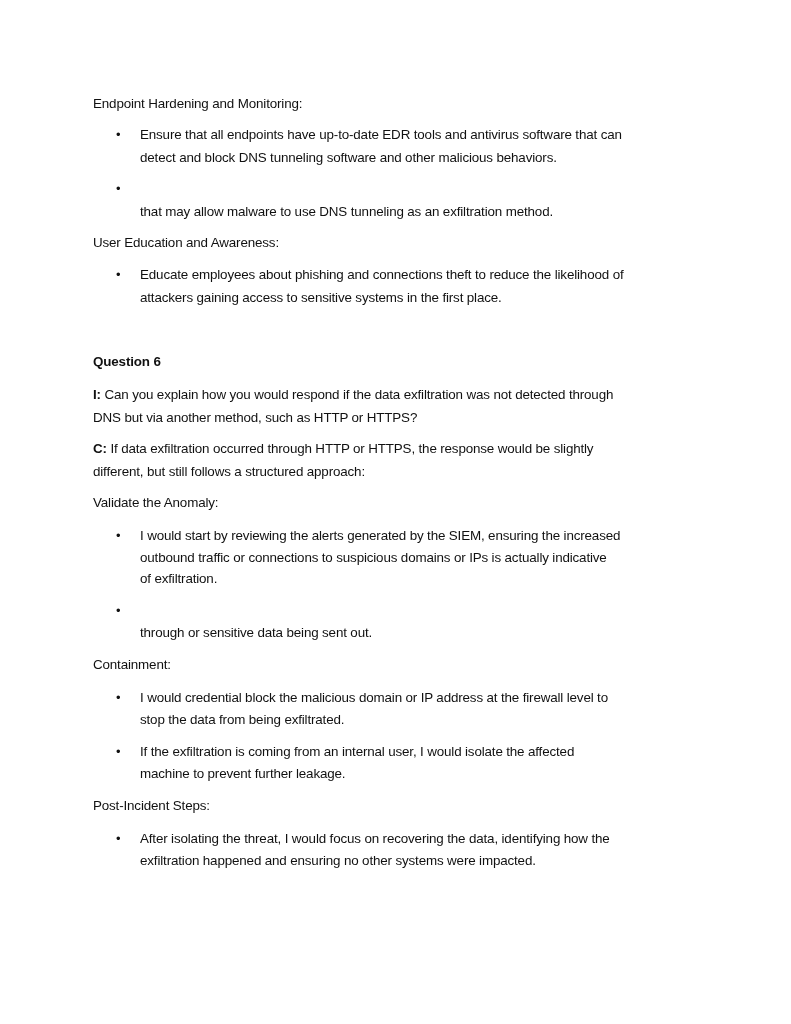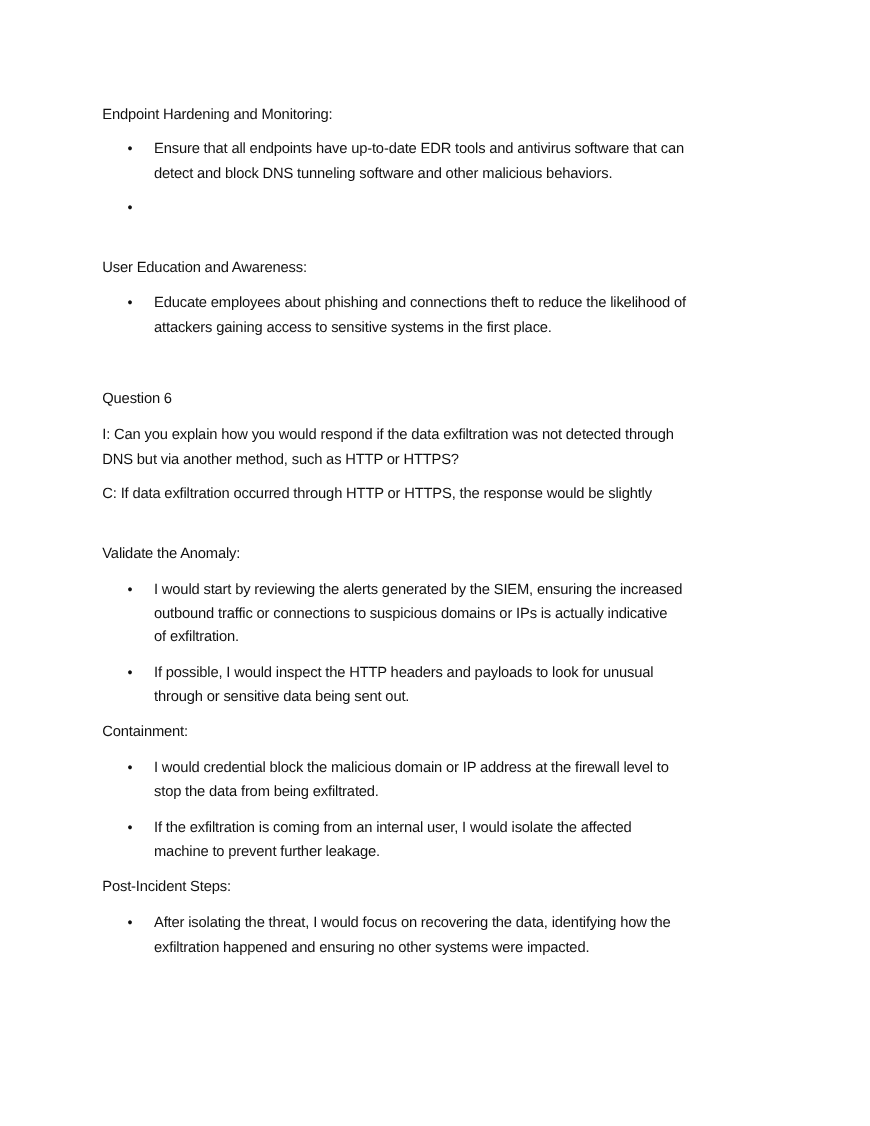--- a/index.html
+++ b/index.html
@@ -10,58 +10,59 @@
     }
     .page { position: absolute; left: 0; top: 0; width: 791px; height: 760px; background: #fff; }
     .line {
       position: absolute; left: 93px; font-size: 13.4px; line-height: 23px;
       white-space: nowrap; letter-spacing: -0.15px;
     }
     .bullet-dot {
       position: absolute; left: 116px; font-size: 13px; line-height: 23px;
     }
     .indent { left: 140px; }
-    .bold { font-weight: normal; }
+    .bold { font-weight: bold; }
   </style>
 </head>
 <body>
 
 <div class="page">
 
   <div class="line" style="top:92px">Endpoint Hardening and Monitoring:</div>
   <div class="bullet-dot" style="top:123px">•</div>
   <div class="line indent" style="top:123px">Ensure that all endpoints have up-to-date EDR tools and antivirus software that can</div>
   <div class="line indent" style="top:146px">detect and block DNS tunneling software and other malicious behaviors.</div>
   <div class="bullet-dot" style="top:177px">•</div>
+  <div class="line indent" style="top:200px">that may allow malware to use DNS tunneling as an exfiltration method.</div>
 
   <div class="line" style="top:231px">User Education and Awareness:</div>
   <div class="bullet-dot" style="top:263px">•</div>
   <div class="line indent" style="top:263px">Educate employees about phishing and connections theft to reduce the likelihood of</div>
   <div class="line indent" style="top:286px">attackers gaining access to sensitive systems in the first place.</div>
 
   <div class="line bold" style="top:350px">Question 6</div>
 
   <div class="line" style="top:383px">
     <span class="bold">I:</span>
     <span>Can you explain how you would respond if the data exfiltration was not detected through</span>
   </div>
   <div class="line" style="top:406px">DNS but via another method, such as HTTP or HTTPS?</div>
 
   <div class="line" style="top:437px">
     <span class="bold">C:</span>
     <span>If data exfiltration occurred through HTTP or HTTPS, the response would be slightly</span>
   </div>
+  <div class="line" style="top:460px">different, but still follows a structured approach:</div>
 
   <div class="line" style="top:491px">Validate the Anomaly:</div>
   <div class="bullet-dot" style="top:524px">•</div>
   <div class="line indent" style="top:524px">I would start by reviewing the alerts generated by the SIEM, ensuring the increased</div>
   <div class="line indent" style="top:546px">outbound traffic or connections to suspicious domains or IPs is actually indicative</div>
   <div class="line indent" style="top:567px">of exfiltration.</div>
   <div class="bullet-dot" style="top:599px">•</div>
-  <div class="line indent" style="top:599px">If possible, I would inspect the HTTP headers and payloads to look for unusual</div>
   <div class="line indent" style="top:621px">through or sensitive data being sent out.</div>
 
   <div class="line" style="top:653px">Containment:</div>
   <div class="bullet-dot" style="top:686px">•</div>
   <div class="line indent" style="top:686px">I would credential block the malicious domain or IP address at the firewall level to</div>
   <div class="line indent" style="top:708px">stop the data from being exfiltrated.</div>
   <div class="bullet-dot" style="top:740px">•</div>
   <div class="line indent" style="top:740px">If the exfiltration is coming from an internal user, I would isolate the affected</div>
   <div class="line indent" style="top:762px">machine to prevent further leakage.</div>
 

